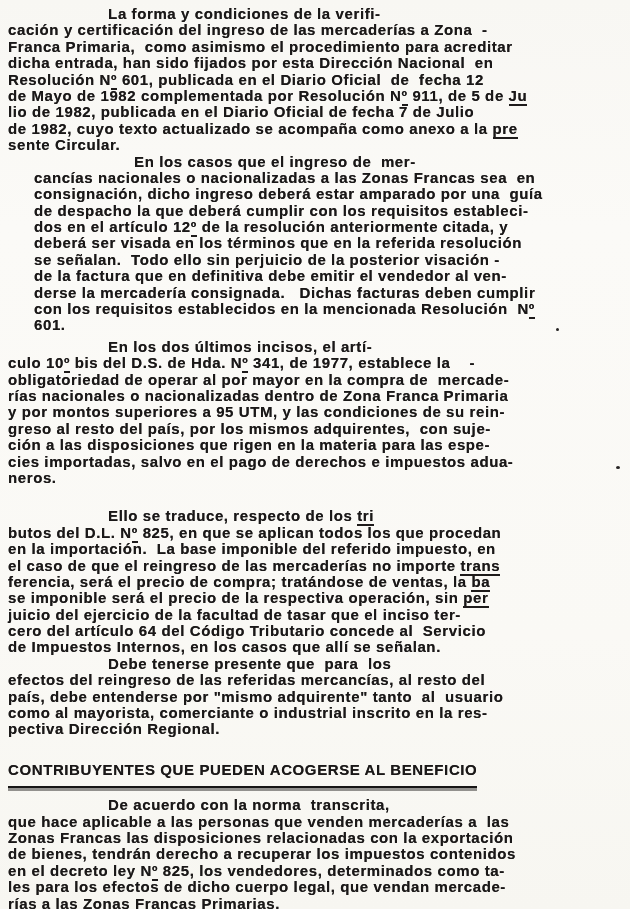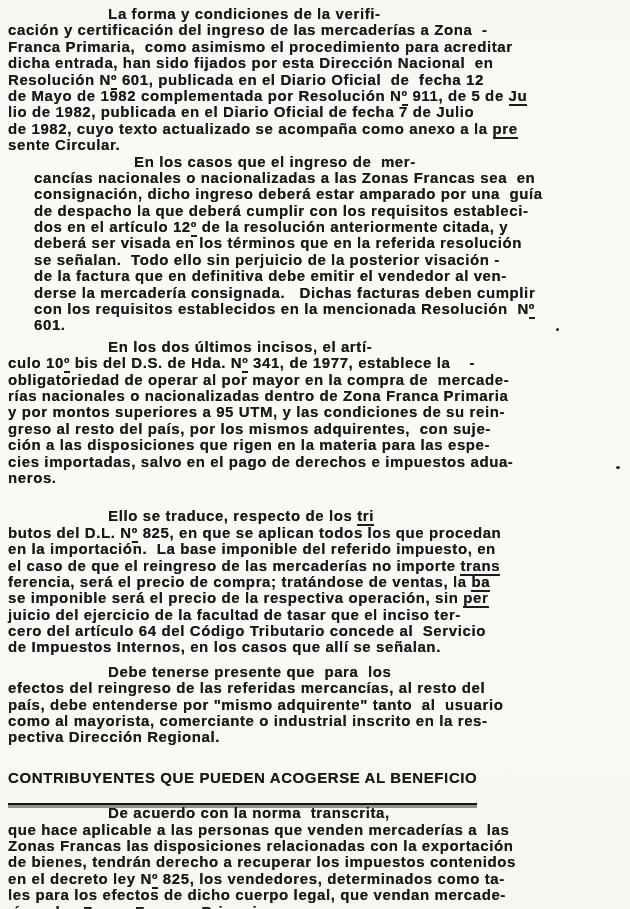--- a/index.html
+++ b/index.html
@@ -31,28 +31,28 @@
   .block { margin: 0; }
   .line { height: 16.4px; }
 
   
   .u { border-bottom: 2px solid #1e1b1b; }
 
   
   [data-name="paragraph-1"] { margin-bottom: 0; }
   [data-name="paragraph-2"] { margin-bottom: 5px; margin-left: 26px; }
   [data-name="paragraph-3"] { margin-bottom: 22px; }
-  [data-name="paragraph-4"] { margin-bottom: 8px; }
+  [data-name="paragraph-4"] { }
   [data-name="paragraph-5"] { margin-bottom: 24px; }
   [data-name="section-heading"] { margin-bottom: 19px; }
 
   [data-name="section-heading"] .u {
     border-bottom: 2px solid #171515;
     box-shadow: 0 3px 0 rgba(23, 21, 21, 0.45);
-    padding-bottom: 17px;
+    padding-bottom: 8px;
   }
 
   .speck {
     position: absolute;
     background: #262323;
     border-radius: 50%;
   }
   .speck-1 { left: 556px; top: 328px; width: 3px; height: 3px; }
   .speck-2 { left: 616px; top: 466px; width: 4px; height: 3px; }
 </style>

